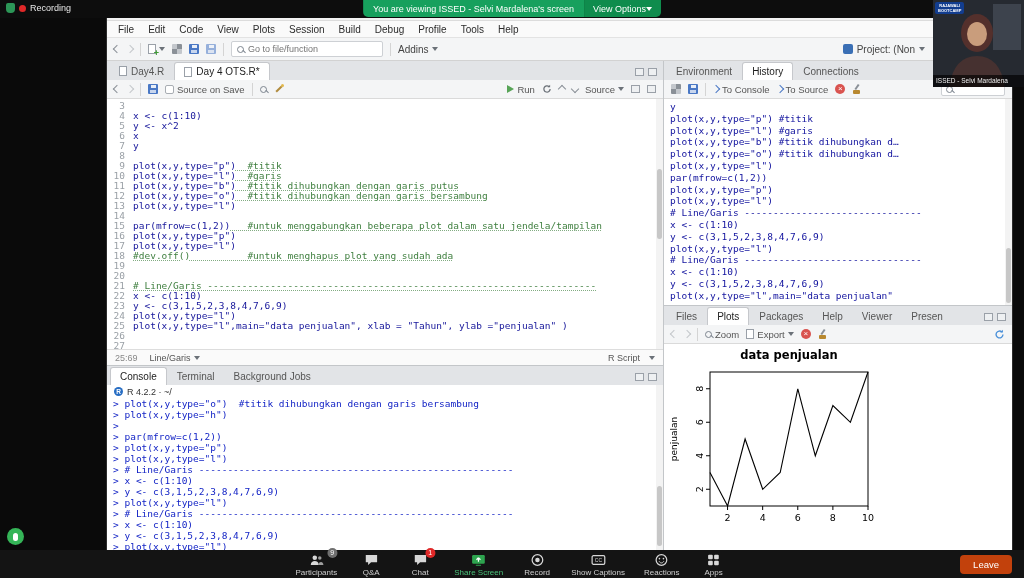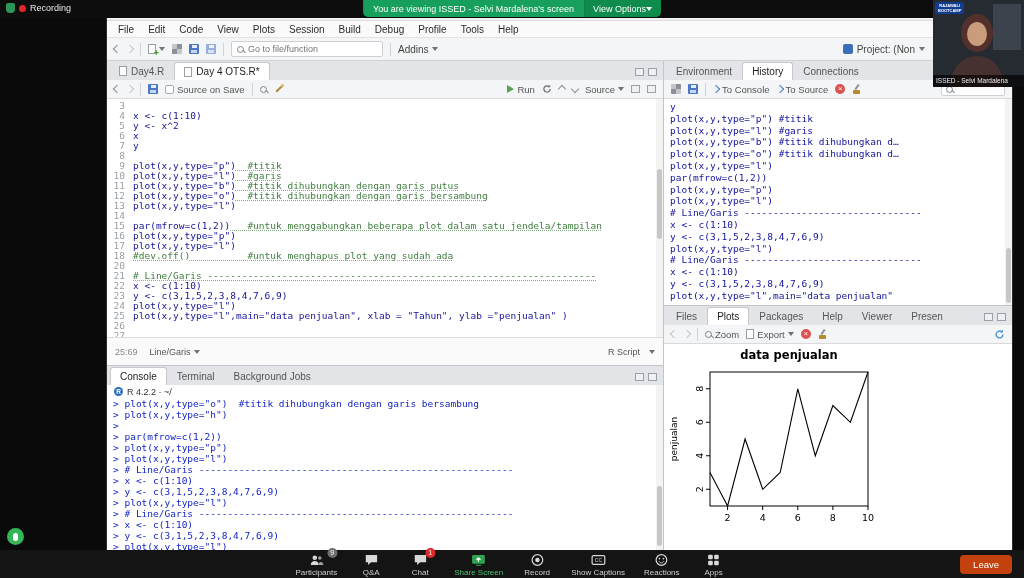--- a/index.html
+++ b/index.html
@@ -56,21 +56,21 @@
   .btnish { display:flex; align-items:center; gap:3px; }
 
   
   .pane-source { height:305px; display:flex; flex-direction:column; border-bottom:1px solid #c3c6c9; flex:none; position:relative; }
   .editor { flex:1; overflow:hidden; font-family:"DejaVu Sans Mono",monospace; font-size:9.5px;
             line-height:10px; padding-top:2px; position:relative; background:#fff; }
   .code-line { display:flex; height:10px; white-space:pre; }
   .code-line .ln { width:26px; padding-right:8px; text-align:right; color:#9aa0a6; flex:none; }
   .seg-code { color:#15159a; }
   .seg-comment { color:#3f7f3f; text-decoration:underline dotted rgba(63,127,63,.65); text-underline-offset:1px; }
-  .statusbar { height:28px; border-top:1px solid #ddd; background:#fafafa; font-size:9px; color:#555;
+  .statusbar { height:16px; border-top:1px solid #ddd; background:#fafafa; font-size:9px; color:#555;
                display:flex; align-items:center; padding:0 8px; gap:12px; flex:none; }
   .status-right { margin-left:auto; display:flex; align-items:center; gap:9px; }
 
   
   .pane-console { flex:1; display:flex; flex-direction:column; min-height:0; position:relative; }
   .console-header { height:13px; display:flex; align-items:center; gap:4px; padding:0 7px;
                     font-size:9px; color:#333; background:#fff; flex:none; }
   .console-body { flex:1; overflow:hidden; font-family:"DejaVu Sans Mono",monospace; font-size:9.5px;
                   line-height:11px; color:#0d1ec4; padding:0 6px; white-space:pre; }
 
@@ -292,20 +292,21 @@
                 <div class="code-line"><span class="ln">9</span><span class="txt"><span class="seg-code">plot(x,y,type="p")</span><span class="seg-comment">  #titik</span></span></div>
                 <div class="code-line"><span class="ln">10</span><span class="txt"><span class="seg-code">plot(x,y,type="l")</span><span class="seg-comment">  #garis</span></span></div>
                 <div class="code-line"><span class="ln">11</span><span class="txt"><span class="seg-code">plot(x,y,type="b")</span><span class="seg-comment">  #titik dihubungkan dengan garis putus</span></span></div>
                 <div class="code-line"><span class="ln">12</span><span class="txt"><span class="seg-code">plot(x,y,type="o")</span><span class="seg-comment">  #titik dihubungkan dengan garis bersambung</span></span></div>
                 <div class="code-line"><span class="ln">13</span><span class="txt"><span class="seg-code">plot(x,y,type="l")</span></span></div>
                 <div class="code-line"><span class="ln">14</span><span class="txt"></span></div>
                 <div class="code-line"><span class="ln">15</span><span class="txt"><span class="seg-code">par(mfrow=c(1,2))</span><span class="seg-comment">   #untuk menggabungkan beberapa plot dalam satu jendela/tampilan</span></span></div>
                 <div class="code-line"><span class="ln">16</span><span class="txt"><span class="seg-code">plot(x,y,type="p")</span></span></div>
                 <div class="code-line"><span class="ln">17</span><span class="txt"><span class="seg-code">plot(x,y,type="l")</span></span></div>
                 <div class="code-line"><span class="ln">18</span><span class="txt"><span class="seg-comment">#dev.off()          #untuk menghapus plot yang sudah ada</span></span></div>
+                <div class="code-line"><span class="ln">19</span><span class="txt"></span></div>
                 <div class="code-line"><span class="ln">20</span><span class="txt"></span></div>
                 <div class="code-line"><span class="ln">21</span><span class="txt"><span class="seg-comment"># Line/Garis --------------------------------------------------------------------</span></span></div>
                 <div class="code-line"><span class="ln">22</span><span class="txt"><span class="seg-code">x &lt;- c(1:10)</span></span></div>
                 <div class="code-line"><span class="ln">23</span><span class="txt"><span class="seg-code">y &lt;- c(3,1,5,2,3,8,4,7,6,9)</span></span></div>
                 <div class="code-line"><span class="ln">24</span><span class="txt"><span class="seg-code">plot(x,y,type="l")</span></span></div>
                 <div class="code-line"><span class="ln">25</span><span class="txt"><span class="seg-code">plot(x,y,type="l",main="data penjualan", xlab = "Tahun", ylab ="penjualan" )</span></span></div>
                 <div class="code-line"><span class="ln">26</span><span class="txt"></span></div>
                 <div class="code-line"><span class="ln">27</span><span class="txt"></span></div>
               </div>
             <div class="vtrack" style="top:0;bottom:0;">

